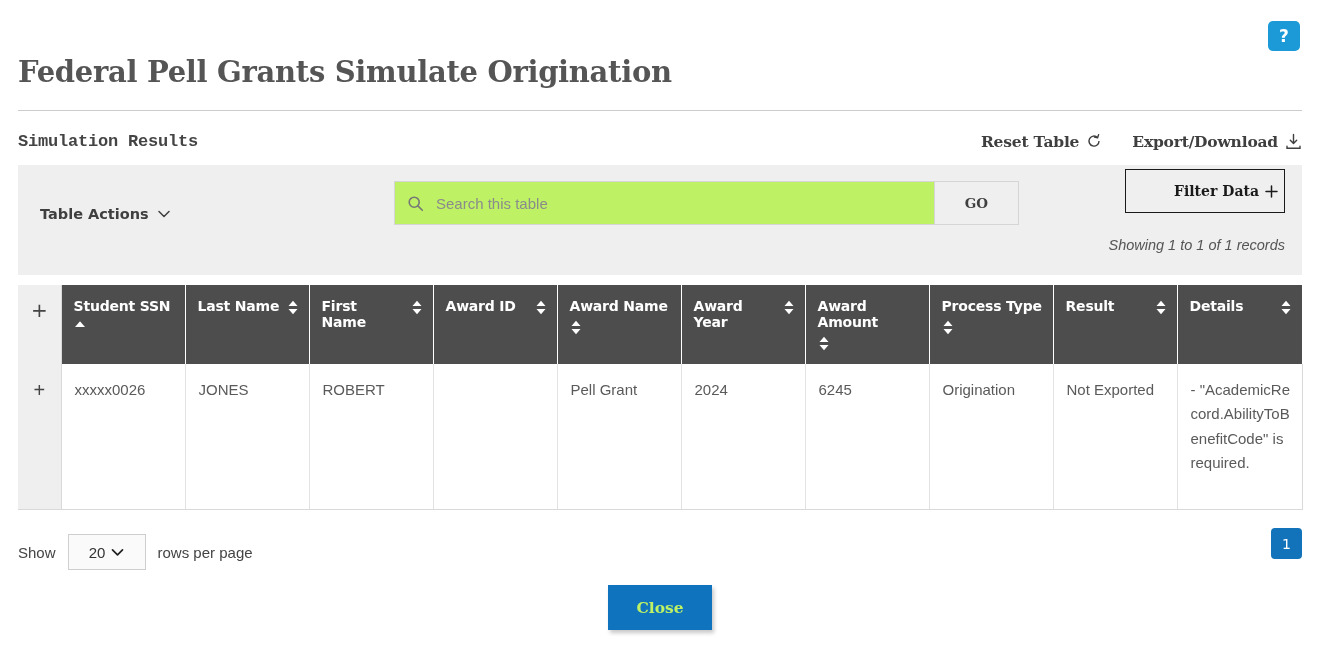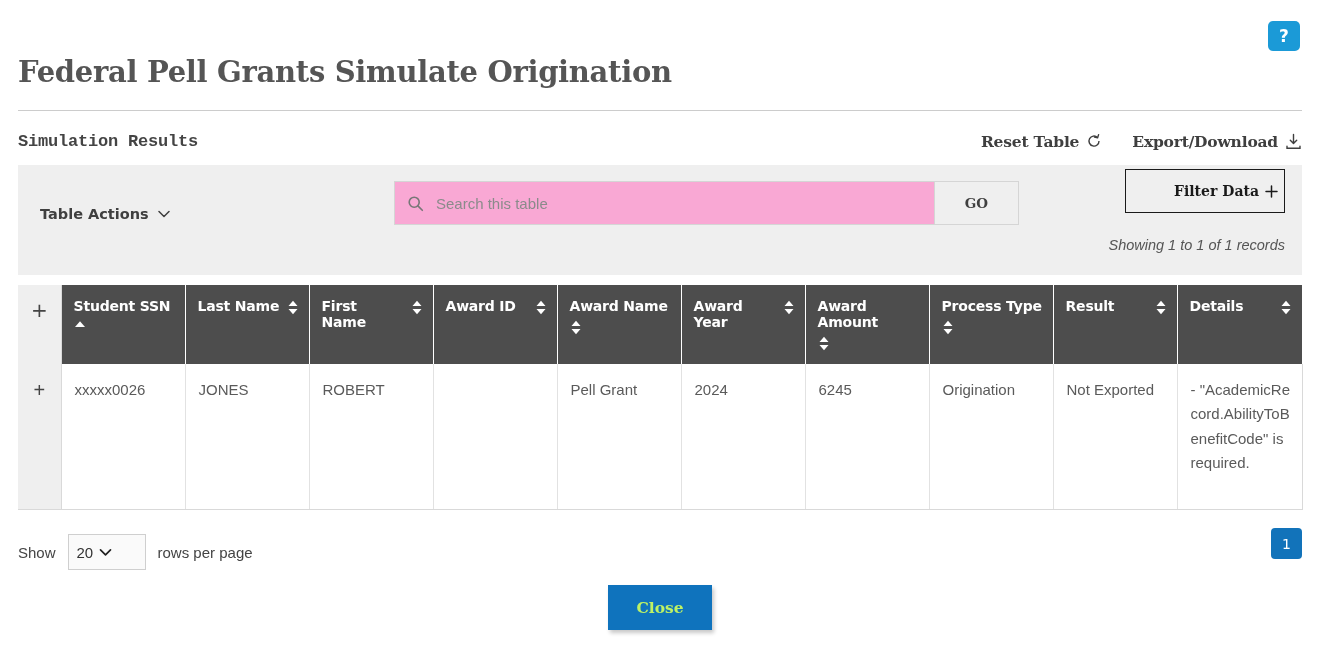--- a/index.html
+++ b/index.html
@@ -68,21 +68,21 @@
     position: absolute; left: 22px; top: 41px;
     font-size: 14.5px; font-weight: bold; color: #3f3f3f;
     font-family: "DejaVu Sans", sans-serif;
     display: inline-flex; align-items: center; gap: 9px; cursor: pointer;
   }
   .search-wrap {
     position: absolute; left: 376px; top: 16px;
     display: flex; align-items: stretch; height: 44px;
   }
   .search-box {
-    width: 541px; height: 44px; background: #f9a8d4;
+    width: 541px; height: 44px; background: #bef264;
     border: 1px solid #d5d5d5; display: flex; align-items: center;
     padding: 0 12px; gap: 10px;
   }
   .search-box input {
     border: none; outline: none; background: transparent;
     font-size: 15px; color: #555; width: 100%;
     font-family: "Liberation Sans", sans-serif;
   }
   .search-box input::placeholder { color: #8b8b8b; }
   .go-btn {
@@ -152,21 +152,21 @@
     display: flex; align-items: center;
   }
   .show-label, .rows-label { font-size: 15px; color: #444444; }
   .rows-select {
     margin: 0 12px; width: 78px; height: 36px;
     border: 1px solid #cfcfcf; background: #fafafa;
     font-size: 15px; color: #333; padding: 12px 8px;
     font-family: "Liberation Sans", sans-serif;
     appearance: none; -webkit-appearance: none;
     cursor: pointer;
-    display: inline-flex; align-items: center; justify-content: flex-start;
+    display: inline-flex; align-items: center; justify-content: center;
   }
   .rows-select .chev { margin-left: 6px; }
   .page-btn {
     position: absolute; right: 0; top: 0;
     width: 31px; height: 31px; border-radius: 4px;
     background: #1273ba; color: #fff; border: none;
     font-size: 14px; line-height: 31px; text-align: center; cursor: pointer;
     font-family: "DejaVu Sans", sans-serif;
   }
   .close-wrap {

